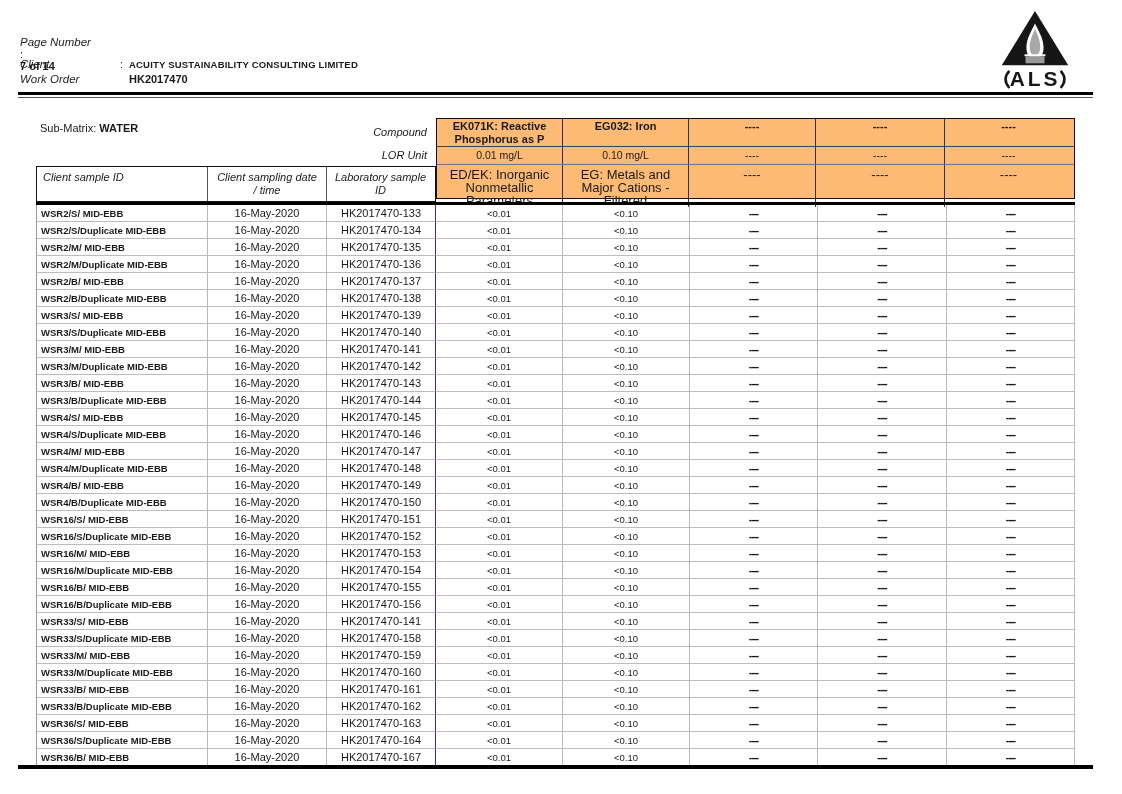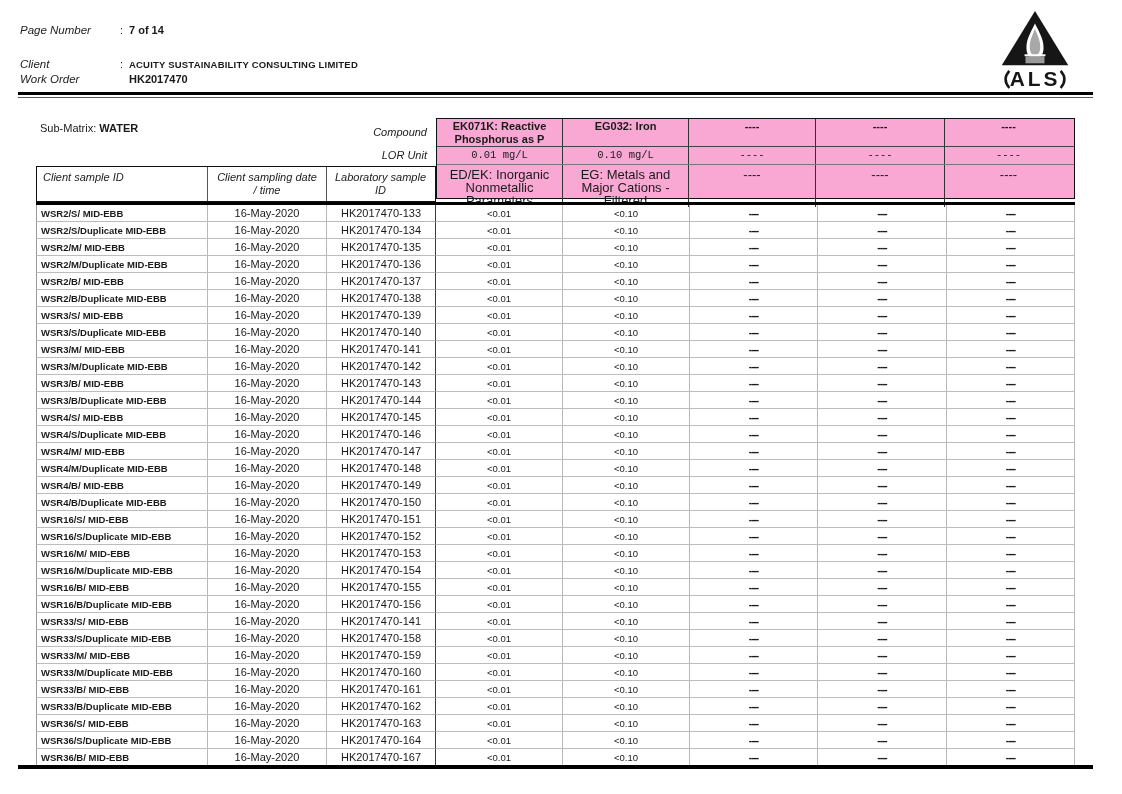--- a/index.html
+++ b/index.html
@@ -21,24 +21,24 @@
 
   
   .table { position:absolute; left:36px; top:118px; width:1039px; }
   .submatrix { position:absolute; left:4px; top:4px; font-size:11px; }
   .submatrix b { font-size:11px;margin-top:48px; }
   .lbl-col { position:absolute; left:0; width:396px; display:flex; align-items:center;
              justify-content:flex-end; font-style:italic; font-size:11px; padding-right:5px; }
   .lbl-compound { top:0; height:28px; }
   .lbl-lor { top:28px; height:18px; }
 
-  .chead { position:absolute; left:400px; top:0; width:639px; border:1.5px solid #111; background:#f9a8d4; }
+  .chead { position:absolute; left:400px; top:0; width:639px; border:1.5px solid #111; background:#fdba74; }
   .crow { display:grid; grid-template-columns:126px 126px 127px 129px 127px; }
   .crow-1 { height:28px; border-bottom:1px solid #444; }
-  .crow-2 { height:18px; border-bottom:1px solid #777;font-family:Liberation Mono, monospace; }
+  .crow-2 { height:18px; border-bottom:1px solid #777; }
   .crow-3 { height:33px; }
   .ccell { border-right:1px solid #333; display:flex; flex-direction:column;
            align-items:center; justify-content:flex-start; text-align:center; }
   .crow .ccell:last-child { border-right:none; }
   .cname { font-weight:bold; font-size:11px; line-height:13px; padding-top:1px; }
   .clor  { font-size:10.5px; line-height:17px; }
   .cmeth { font-size:13px; line-height:13px; padding-top:3px; }
 
   .lhead { position:absolute; left:0; top:48px; width:400px; height:36px;
            border:1.5px solid #111; display:grid; grid-template-columns:171px 119px 107px; }
@@ -55,21 +55,21 @@
   .trow .td:first-child { border-left:1px solid #9a9a9a; }
   .td.c0 { justify-content:flex-start; padding-left:4px; font-weight:bold; font-size:9.5px; }
   .td.c1, .td.c2 { font-size:11px; }
   .td.c2 { border-right:1px solid #701a75; }
   .td.cv { font-size:9.5px; }
   .td.dash { font-weight:bold; font-size:10px; letter-spacing:-1px; }
 </style>
 </head>
 <body>
 
-<div class="ph-row" style="top:24px;">
+<div class="ph-row" style="top:36px;flex-direction:column;">
   <span class="ph-label">Page Number</span>
   <span class="ph-colon">:</span>
   <span class="ph-val">7 of 14</span>
 </div>
 <div class="ph-row" style="top:58px;">
   <span class="ph-label">Client</span>
   <span class="ph-colon">:</span>
   <span class="ph-val small">ACUITY SUSTAINABILITY CONSULTING LIMITED</span>
 </div>
 <div class="ph-row" style="top:73px;">

